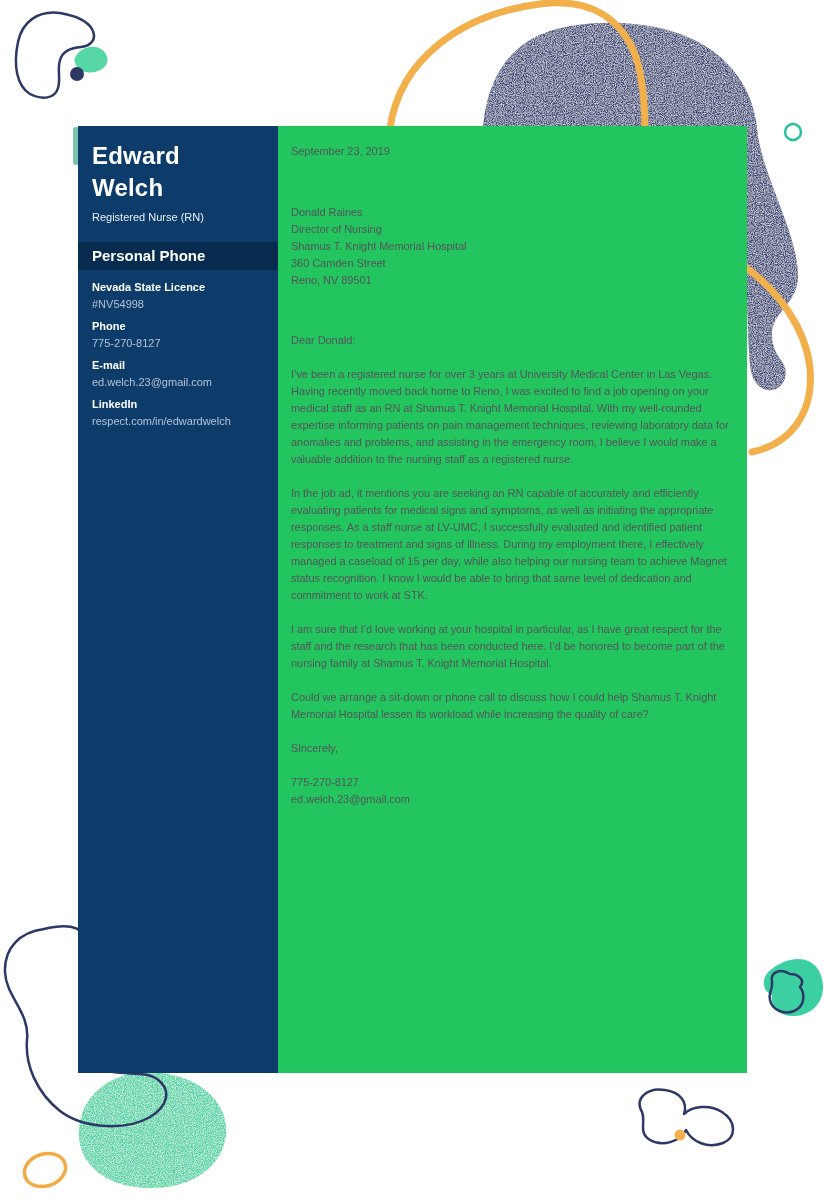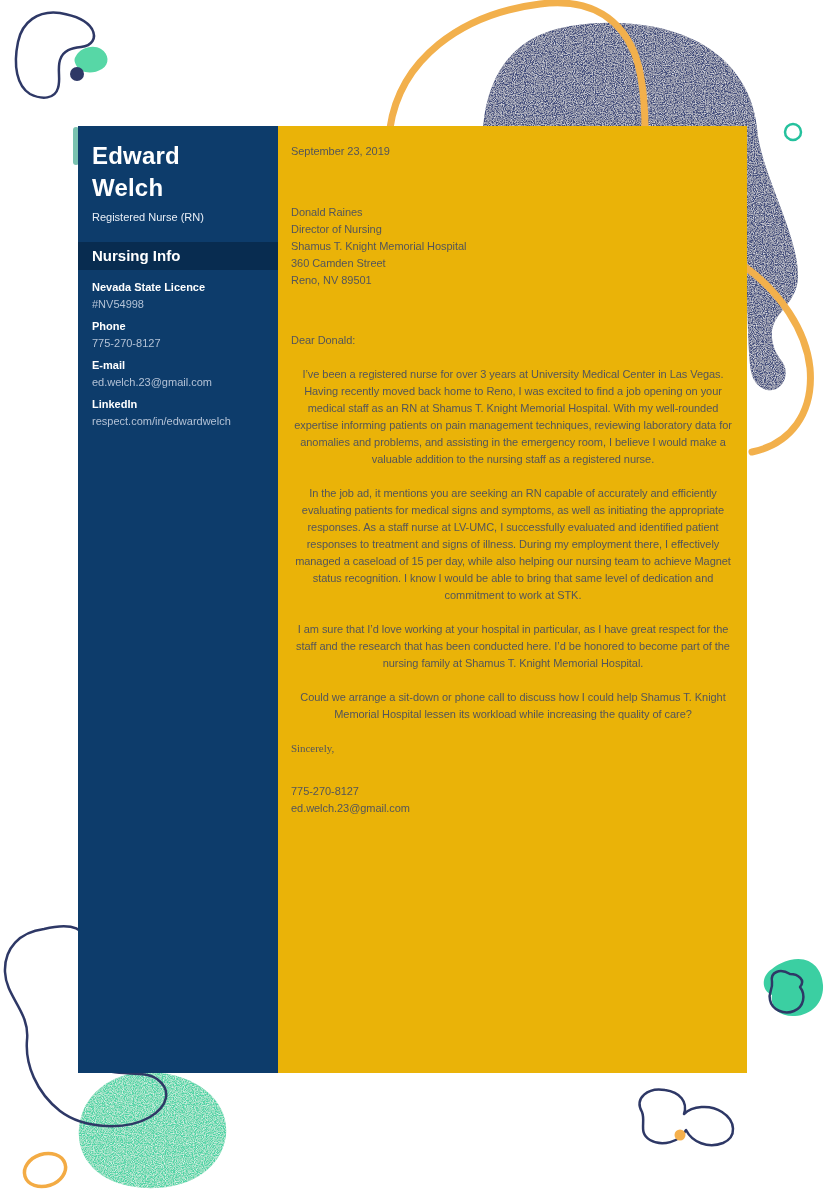--- a/index.html
+++ b/index.html
@@ -21,27 +21,27 @@
   .name{margin:0;font-size:24px;line-height:32px;font-weight:bold;letter-spacing:0.2px;color:#ffffff;}
   .name span{display:block;}
   .job{margin-top:4px;font-size:11px;line-height:18px;color:#e9eff7;}
   .band{margin-top:16px;background:#082c50;padding:5px 14px;font-size:15px;line-height:18px;font-weight:bold;color:#ffffff;}
   .sb-fields{padding:11px 28px 0 14px;}
   .field{margin-bottom:9px;}
   .field .label{font-size:11px;line-height:13px;font-weight:bold;color:#ffffff;}
   .field .value{margin-top:4px;font-size:11px;line-height:13px;color:#b3c2d6;word-break:break-all;}
 
   
-  .page{width:469px;background:#eab308;height:947px;box-sizing:border-box;
+  .page{width:469px;background:#22c55e;height:947px;box-sizing:border-box;
         padding:17px 12px 0 13px;font-size:11px;line-height:17px;color:#54555a;letter-spacing:-0.05px;}
   .page .date{margin:0 0 44px 0;}
   .page .recipient{margin:0 0 43px 0;}
   .page .salutation{margin:0 0 17px 0;}
-  .page p{margin:0 0 17px 0;text-align:center;}
-  .page .closing{margin:0 0 26px 0;font-family:Liberation Serif, serif;}
+  .page p{margin:0 0 17px 0;}
+  .page .closing{margin:0 0 17px 0;}
 </style>
 </head>
 <body>
 
 <div class="canvas">
 
   <svg class="decor" viewBox="0 0 824 1200" aria-hidden="true">
     <defs>
       <filter id="speckle" x="-20%" y="-20%" width="140%" height="140%">
         <feTurbulence type="fractalNoise" baseFrequency="0.9" numOctaves="2" seed="7" result="n"></feTurbulence>
@@ -99,21 +99,21 @@
   <div class="doc">
 
     <aside class="sidebar">
       <div class="sb-top">
         <h1 class="name">
           <span>Edward</span>
           <span>Welch</span>
         </h1>
         <div class="job">Registered Nurse (RN)</div>
       </div>
-      <div class="band">Nursing Info</div>
+      <div class="band">Personal Phone</div>
       <div class="sb-fields">
         <div class="field">
           <div class="label">Nevada State Licence</div>
           <div class="value">#NV54998</div>
         </div>
         <div class="field">
           <div class="label">Phone</div>
           <div class="value">775-270-8127</div>
         </div>
         <div class="field">

